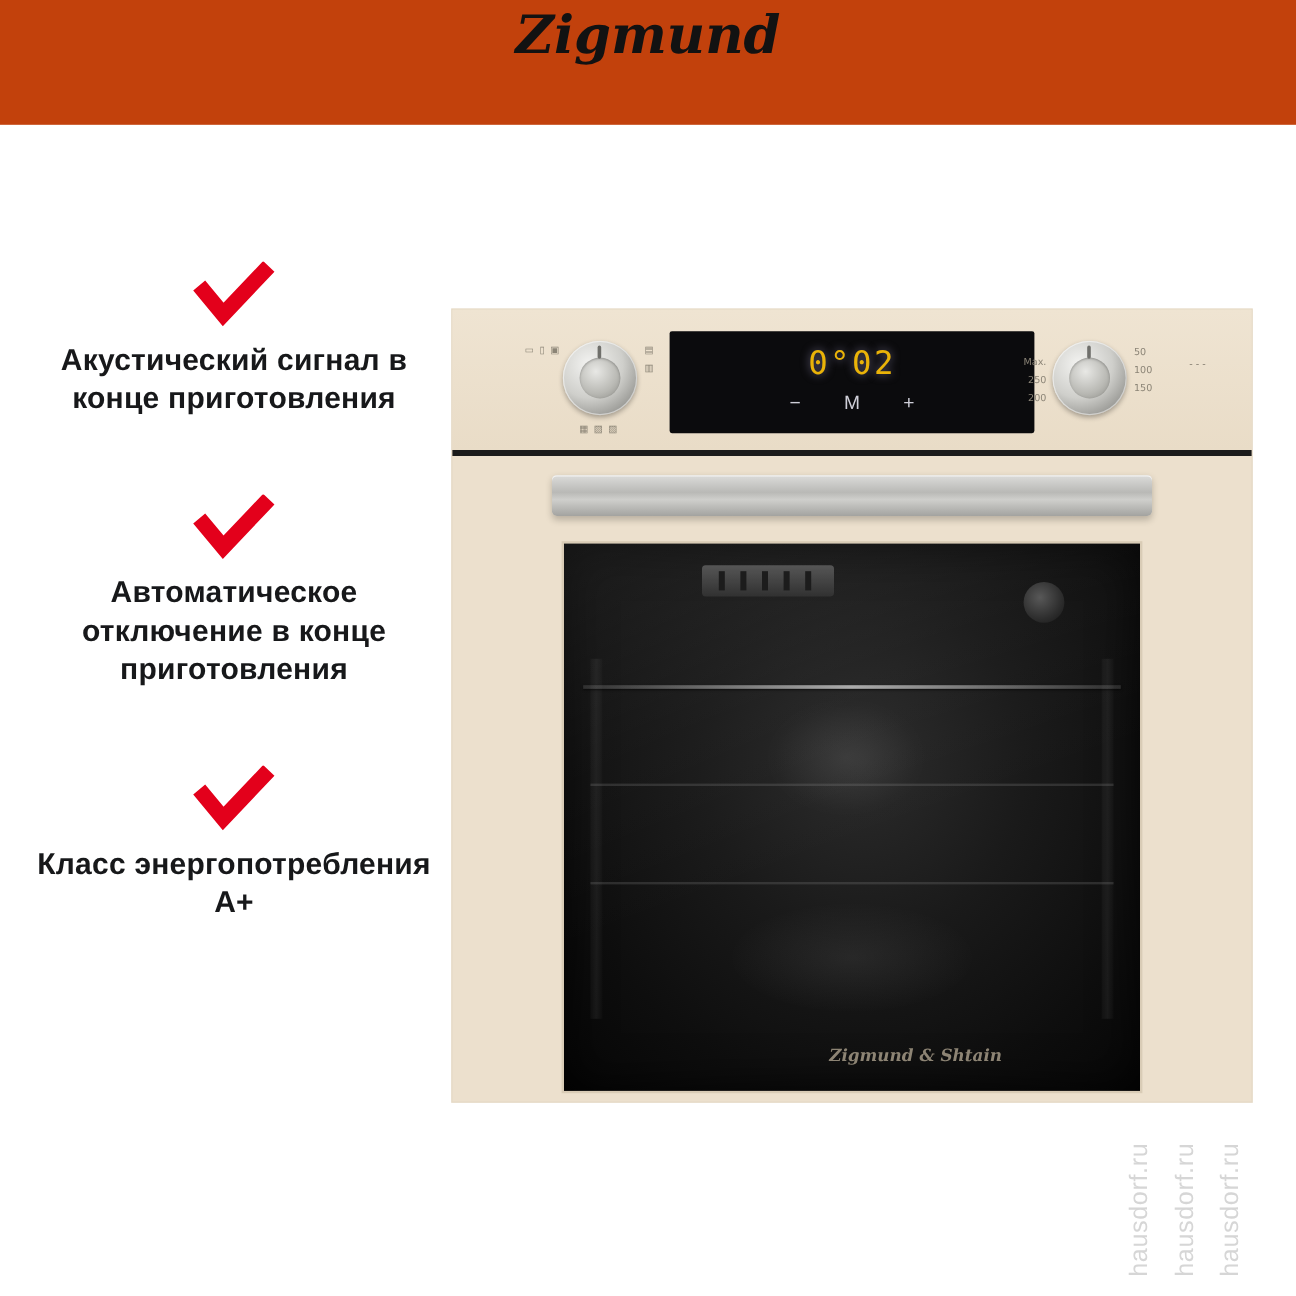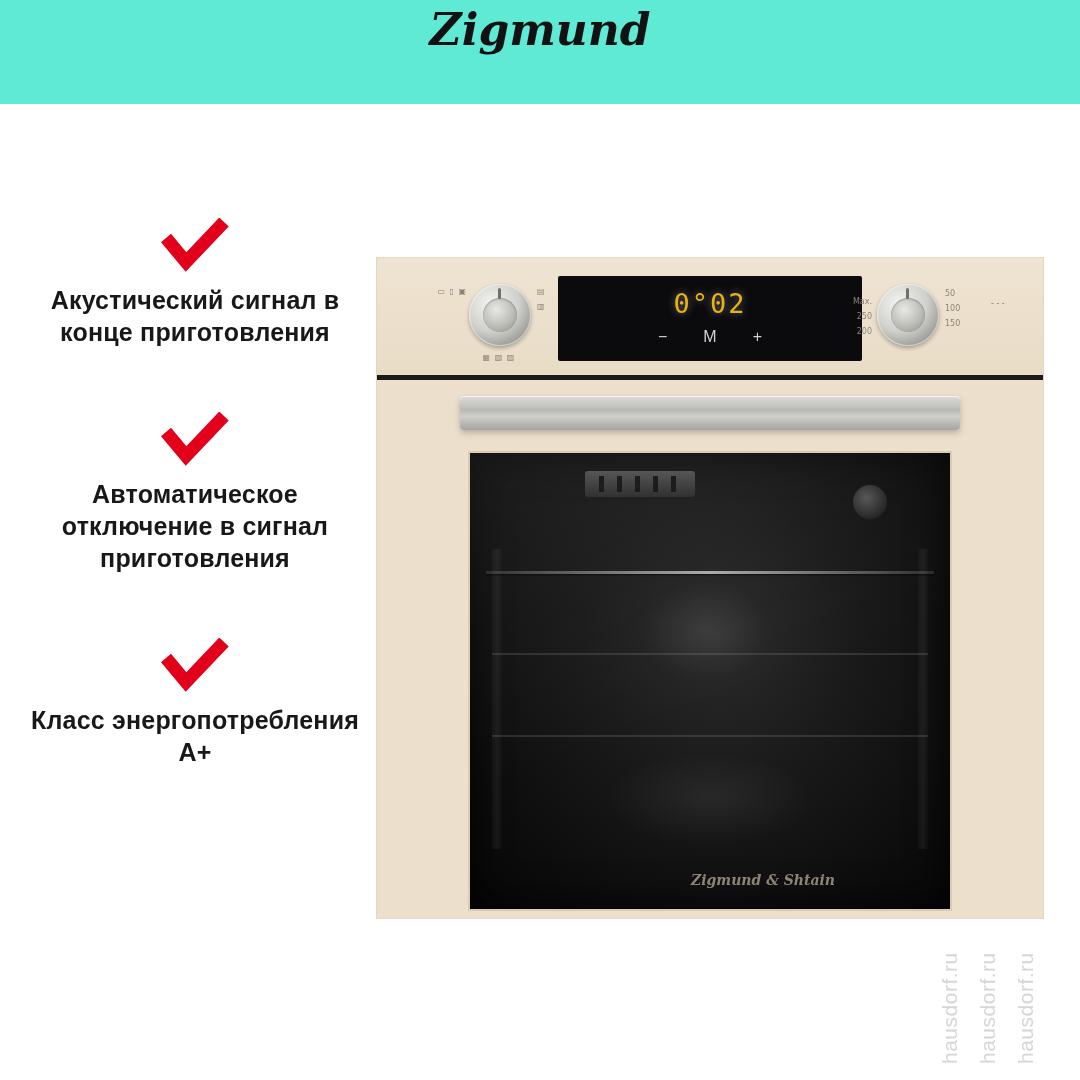--- a/index.html
+++ b/index.html
@@ -12,21 +12,21 @@
   #page {
     position: relative;
     width: 1080px; height: 1080px;
     background: #ffffff;
   }
 
   
   .header-band {
     position: absolute; left: 0; top: 0;
     width: 1080px; height: 104px;
-    background: #5eead4;
+    background: #c2410c;
   }
   .brand-logo {
     position: absolute;
     left: 0; top: 8px; width: 1080px;
     text-align: center;
     font-family: "DejaVu Serif", serif;
     color: #121212;
     line-height: 0.98;
   }
   .brand-logo .l1 {
@@ -273,21 +273,21 @@
       <svg class="check" viewBox="0 0 70 54">
         <path d="M6 20 L26 44 L64 4" fill="none" stroke="#e3001b" stroke-width="13" stroke-linecap="butt" stroke-linejoin="miter"></path>
       </svg>
       <div class="feature-text">Акустический сигнал в конце приготовления</div>
     </div>
 
     <div class="feature f2">
       <svg class="check" viewBox="0 0 70 54">
         <path d="M6 20 L26 44 L64 4" fill="none" stroke="#e3001b" stroke-width="13" stroke-linecap="butt" stroke-linejoin="miter"></path>
       </svg>
-      <div class="feature-text">Автоматическое отключение в сигнал приготовления</div>
+      <div class="feature-text">Автоматическое отключение в конце приготовления</div>
     </div>
 
     <div class="feature f3">
       <svg class="check" viewBox="0 0 70 54">
         <path d="M6 20 L26 44 L64 4" fill="none" stroke="#e3001b" stroke-width="13" stroke-linecap="butt" stroke-linejoin="miter"></path>
       </svg>
       <div class="feature-text">Класс энергопотребления A+</div>
     </div>
 
   </div>

